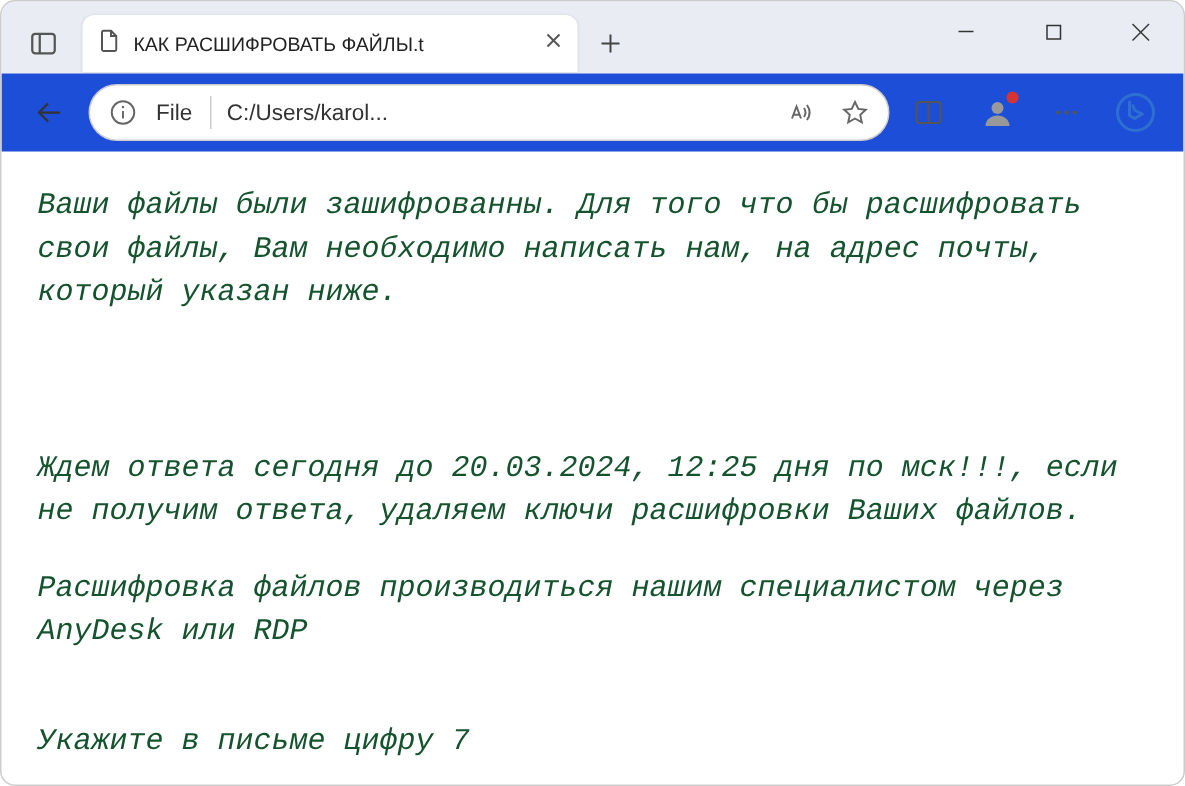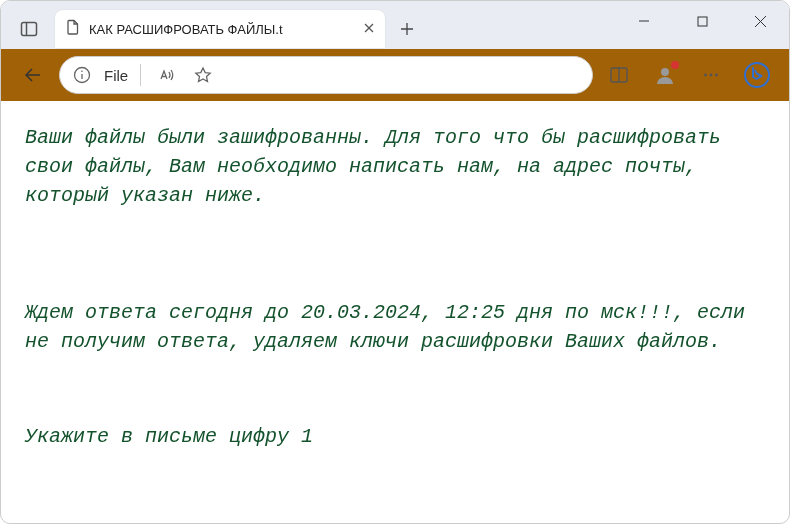--- a/index.html
+++ b/index.html
@@ -73,21 +73,21 @@
       width: 36px;
       height: 36px;
       display: flex;
       align-items: center;
       justify-content: center;
       color: #444;
       margin-left: 4px;
     }
     .toolbar {
       height: 52px;
-      background: #a16207;
+      background: #1d4ed8;
       display: flex;
       align-items: center;
       padding: 0 12px;
       gap: 6px;
     }
     .nav-btn {
       width: 40px;
       height: 40px;
       display: flex;
       align-items: center;
@@ -232,20 +232,21 @@
   <div class="addressbar">
     <div class="addr-icon">
       <svg width="18" height="18" viewBox="0 0 18 18" fill="none" stroke="currentColor" stroke-width="1.3">
         <circle cx="9" cy="9" r="7.5"></circle>
         <line x1="9" y1="8" x2="9" y2="13"></line>
         <circle cx="9" cy="5.3" r="0.8" fill="currentColor" stroke="none"></circle>
       </svg>
     </div>
     <span class="addr-protocol">File</span>
     <span class="addr-divider"></span>
+    <span class="addr-path">C:/Users/karol...</span>
     <div class="addr-icon">
       <svg width="18" height="18" viewBox="0 0 18 18" fill="none" stroke="currentColor" stroke-width="1.3">
         <path d="M3 13 L6 5 L9 13 M4 10.5 L8 10.5"></path>
         <path d="M11 6 q2 3 0 6"></path>
         <path d="M13 4 q3.5 5 0 10"></path>
       </svg>
     </div>
     <div class="addr-icon">
       <svg width="18" height="18" viewBox="0 0 18 18" fill="none" stroke="currentColor" stroke-width="1.3">
         <path d="M9 2 L11.2 6.6 L16.2 7.2 L12.5 10.6 L13.5 15.5 L9 13 L4.5 15.5 L5.5 10.6 L1.8 7.2 L6.8 6.6 Z"></path>
@@ -279,15 +280,16 @@
     </svg>
   </div>
 </div>
 
 <div class="content">
   <p>Ваши файлы были зашифрованны. Для того что бы расшифровать свои файлы, Вам необходимо написать нам, на адрес почты, который указан ниже.</p>
   <div class="gap"></div>
   <div class="gap"></div>
   <p>Ждем ответа сегодня до 20.03.2024, 12:25 дня по мск!!!, если не получим ответа, удаляем ключи расшифровки Ваших файлов.</p>
   <div class="gap-small"></div>
+  <p>Расшифровка файлов производиться нашим специалистом через AnyDesk или RDP</p>
   <div class="gap"></div>
-  <p>Укажите в письме цифру 1</p>
+  <p>Укажите в письме цифру 7</p>
 </div>
 
 </body></html>

